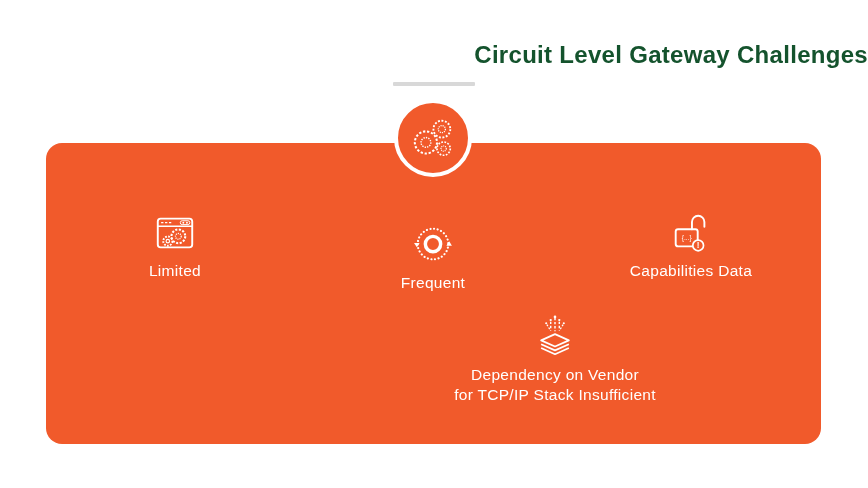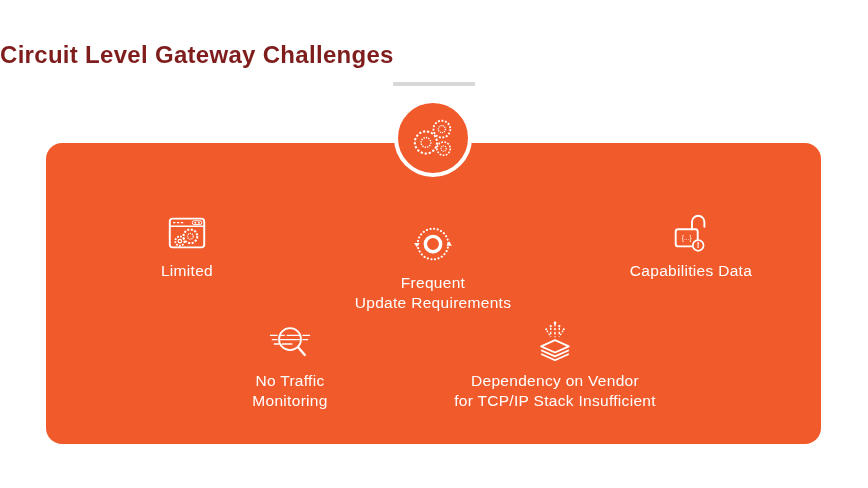--- a/index.html
+++ b/index.html
@@ -5,23 +5,23 @@
   html,body{margin:0;padding:0;background:#ffffff;}
   .stage{
     position:relative;
     width:868px;height:488px;
     background:#ffffff;
     font-family:"Liberation Sans","DejaVu Sans",sans-serif;
     overflow:hidden;
   }
   .title{
     position:absolute;top:41px;left:0;width:100%;
-    margin:0;text-align:left;
+    margin:0;text-align:right;
     font-size:24px;font-weight:700;letter-spacing:.3px;
-    color:#7f1d1d;
+    color:#14532d;
   }
   .divider{
     position:absolute;top:82px;left:50%;margin-left:-41px;
     width:82px;height:4px;background:#d8d8d8;border-radius:1px;
   }
   .panel{
     position:absolute;left:46px;top:143px;
     width:775px;height:301px;
     background:#f15a2b;border-radius:16px;
   }
@@ -34,25 +34,25 @@
   }
   .item{
     position:absolute;
     display:flex;flex-direction:column;align-items:center;
     color:#ffffff;text-align:center;
   }
   .item .icon{margin-bottom:6px;}
   .item .line{
     font-size:15.5px;line-height:20px;letter-spacing:.3px;font-weight:400;
   }
-  .item-1{left:21px;top:68px;width:240px;text-align:center;}
+  .item-1{left:9px;top:68px;width:240px;text-align:center;}
   .item-2{left:267px;top:80px;width:240px;}
   .item-3{left:525px;top:68px;width:240px;}
   .item-4{left:124px;top:178px;width:240px;}
-  .item-5{left:364px;top:178px;width:290px;}
+  .item-5{left:364px;top:172px;width:290px;}
   svg{display:block;}
 </style>
 </head>
 <body>
 
 <div class="stage">
 
   <h1 class="title">Circuit Level Gateway Challenges</h1>
   <div class="divider"></div>
 
@@ -86,45 +86,33 @@
     </div>
 
     <div class="item item-2">
       <svg class="icon" viewBox="0 0 46 46" width="44" height="44" fill="none" stroke="#ffffff">
         <circle cx="23" cy="22" r="16" stroke-width="2.2" stroke-dasharray="0.1 3.7" stroke-linecap="round"></circle>
         <circle cx="23" cy="22" r="8" stroke-width="3.6"></circle>
         <path d="M3.2,20.8 L9,20.8 L6.1,25.4 Z" fill="#ffffff" stroke="none"></path>
         <path d="M37,23.8 L42.8,23.8 L39.9,19.2 Z" fill="#ffffff" stroke="none"></path>
       </svg>
       <div class="line">Frequent</div>
-      <div class="line">Update Requirements</div>
     </div>
 
     <div class="item item-3">
       <svg class="icon" viewBox="0 0 46 46" width="44" height="44" fill="none" stroke="#ffffff">
         <rect x="7" y="19" width="23" height="18" rx="2.5" stroke-width="2"></rect>
         <path d="M24,19 V11.5 a6.5,6.5 0 0 1 13,0 V16.5" stroke-width="2" stroke-linecap="round"></path>
         <text x="18.5" y="30.5" font-size="7" font-family="Liberation Sans, sans-serif" fill="#ffffff" stroke="none" text-anchor="middle">{...}</text>
         <circle cx="30.5" cy="36" r="5.6" fill="#f15a2b" stroke-width="1.8"></circle>
         <text x="30.5" y="39" font-size="8.5" font-weight="bold" font-family="Liberation Sans, sans-serif" fill="#ffffff" stroke="none" text-anchor="middle">!</text>
       </svg>
       <div class="line">Capabilities Data</div>
     </div>
 
-    <div class="item item-4">
-      <svg class="icon" viewBox="0 0 46 46" width="44" height="44" fill="none" stroke="#ffffff">
-        <path d="M2,15 h8 M12.5,15 h5 M19.5,15 h14 M36,15 h8" stroke-width="1.5"></path>
-        <path d="M4,19.5 h6 M12.5,19.5 h21 M36,19.5 h6" stroke-width="1.5"></path>
-        <path d="M6,24 h6 M14.5,24 h11" stroke-width="1.5"></path>
-        <circle cx="23" cy="19" r="11.5" stroke-width="1.8"></circle>
-        <line x1="31.5" y1="27.5" x2="38.5" y2="35.5" stroke-width="2.4" stroke-linecap="round"></line>
-      </svg>
-      <div class="line">No Traffic</div>
-      <div class="line">Monitoring</div>
-    </div>
 
     <div class="item item-5">
       <svg class="icon" viewBox="0 0 46 46" width="44" height="44" fill="none" stroke="#ffffff">
         <path d="M23,3 v14 M18.5,7 v9 M27.5,7 v9" stroke-width="1.5" stroke-dasharray="2.5 1.8"></path>
         <path d="M14.5,10 l4,6.5 M31.5,10 l-4,6.5" stroke-width="1.3" stroke-dasharray="2 1.6"></path>
         <circle cx="23" cy="2" r="1.4" fill="#ffffff" stroke="none"></circle>
         <circle cx="18.5" cy="5.3" r="1.2" fill="#ffffff" stroke="none"></circle>
         <circle cx="27.5" cy="5.3" r="1.2" fill="#ffffff" stroke="none"></circle>
         <circle cx="13.8" cy="8.6" r="1.1" fill="#ffffff" stroke="none"></circle>
         <circle cx="32.2" cy="8.6" r="1.1" fill="#ffffff" stroke="none"></circle>

